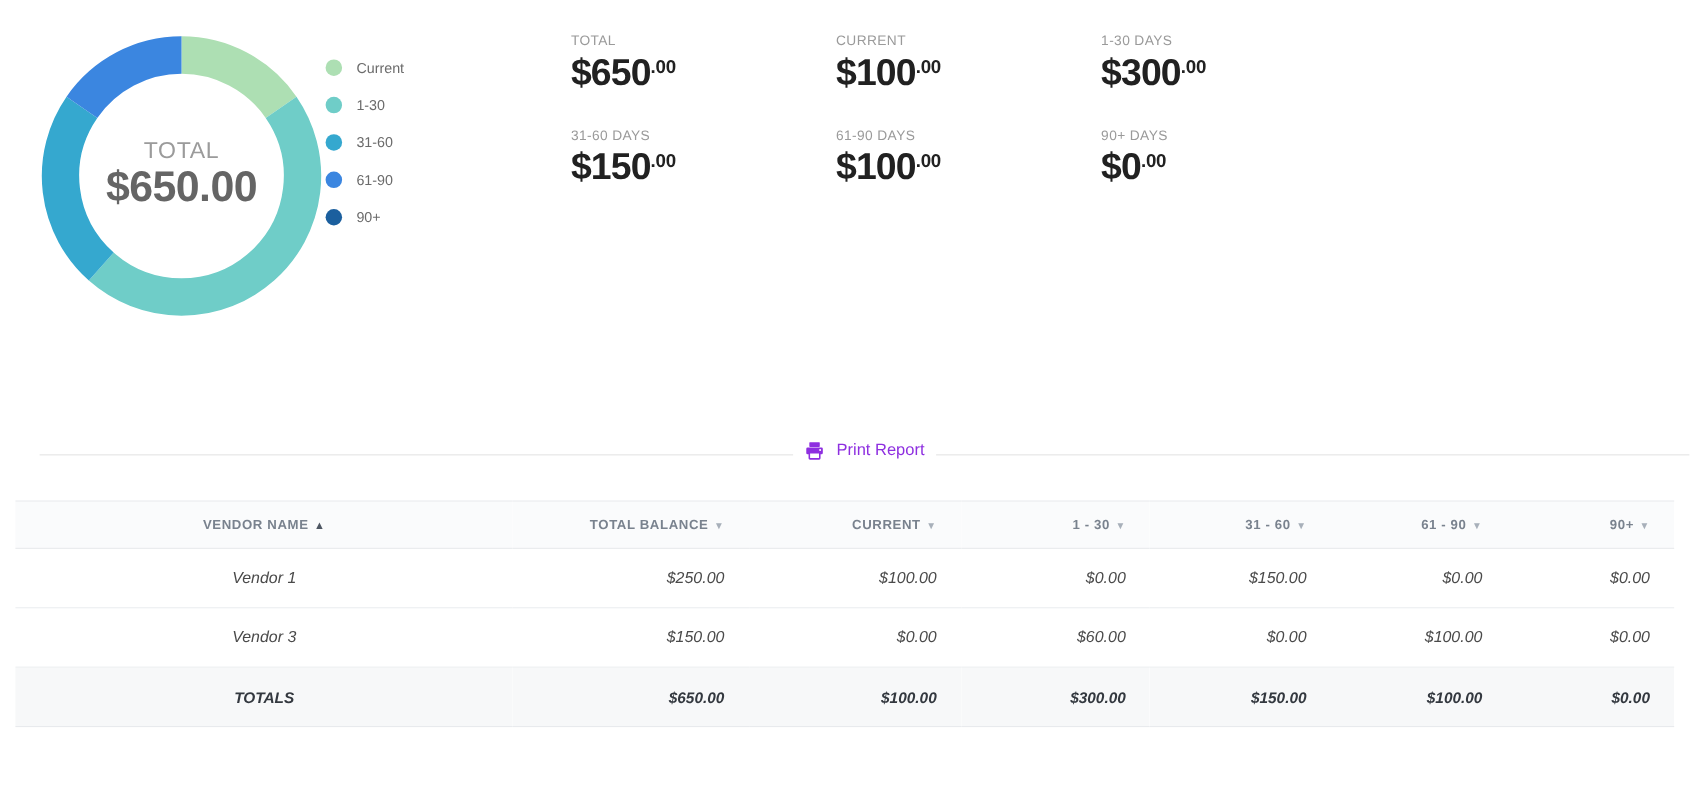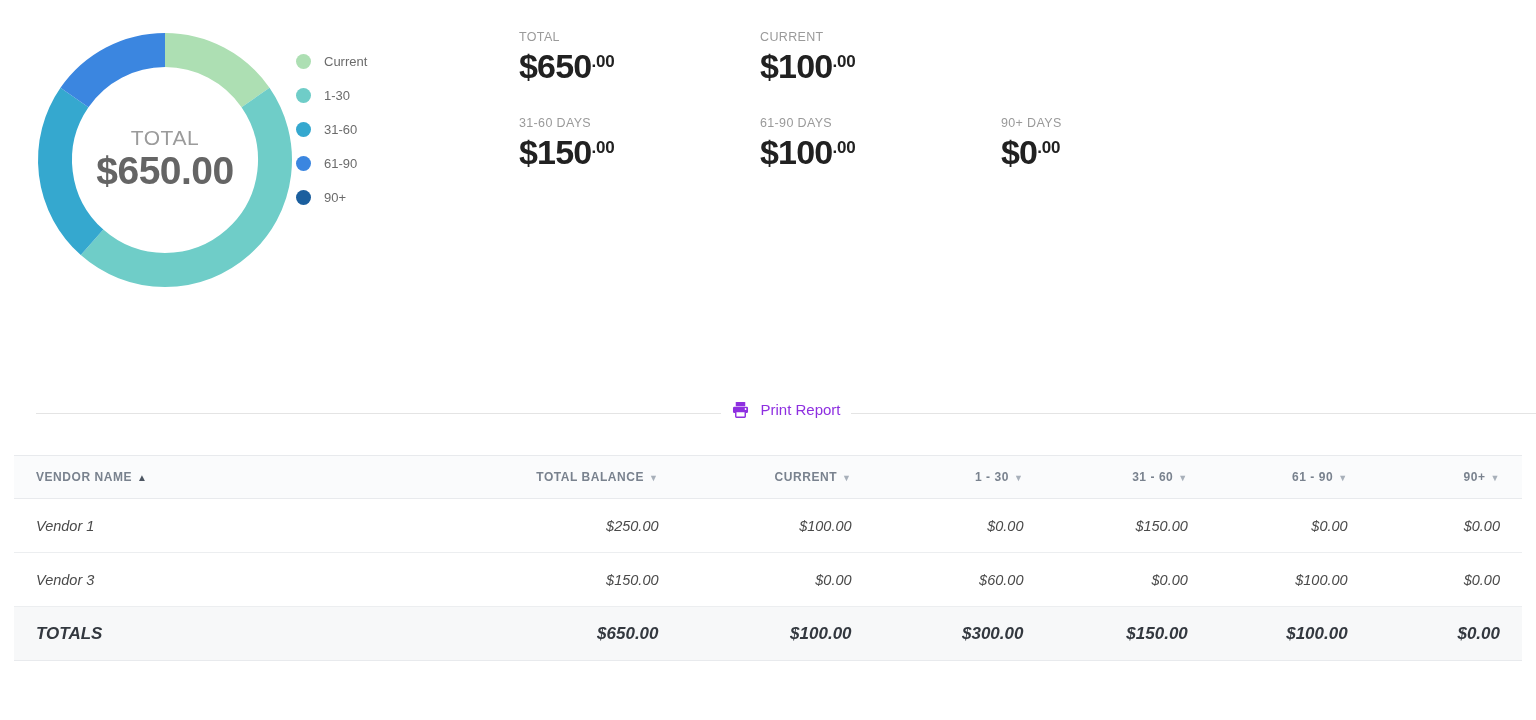--- a/index.html
+++ b/index.html
@@ -183,21 +183,21 @@
   }
   table.aging th,
   table.aging td {
     padding: 0 22px;
     text-align: right;
     white-space: nowrap;
     overflow: hidden;
   }
   table.aging th:first-child,
   table.aging td:first-child {
-    text-align: left;
+    text-align: center;
   }
   thead th {
     height: 42px;
     background: #fafbfc;
     border-top: 1px solid #e8eaed;
     border-bottom: 1px solid #e8eaed;
     font-size: 12px;
     font-weight: bold;
     color: #79828e;
     letter-spacing: 0.55px;
@@ -220,21 +220,21 @@
     font-size: 14.5px;
     color: #4a4a4a;
     vertical-align: middle;
     font-style: italic;
   }
   tr.totals-row td {
     background: #f7f8f9;
     font-weight: bold;
     color: #33383f;
     border-bottom: 1px solid #e8eaed;
-    font-size: 17px;
+    font-size: 14px;
   }
   .col-name  { width: 30.0%; }
   .col-total { width: 14.2%; }
   .col-cur   { width: 12.8%; }
   .col-a     { width: 11.4%; }
   .col-b     { width: 10.9%; }
   .col-c     { width: 10.6%; }
   .col-d     { width: 10.1%; }
 </style>
 </head>
@@ -282,20 +282,24 @@
 
   <div class="stats" id="stats-root">
       <div class="stats-row">
         <div class="stat">
           <div class="stat-label">TOTAL</div>
           <div class="stat-value"><span>$650</span><span class="stat-cents">.00</span></div>
         </div>
         <div class="stat">
           <div class="stat-label">CURRENT</div>
           <div class="stat-value"><span>$100</span><span class="stat-cents">.00</span></div>
+        </div>
+        <div class="stat">
+          <div class="stat-label">1-30 DAYS</div>
+          <div class="stat-value"><span>$300</span><span class="stat-cents">.00</span></div>
         </div>
       </div>
       <div class="stats-row">
         <div class="stat">
           <div class="stat-label">31-60 DAYS</div>
           <div class="stat-value"><span>$150</span><span class="stat-cents">.00</span></div>
         </div>
         <div class="stat">
           <div class="stat-label">61-90 DAYS</div>
           <div class="stat-value"><span>$100</span><span class="stat-cents">.00</span></div>

